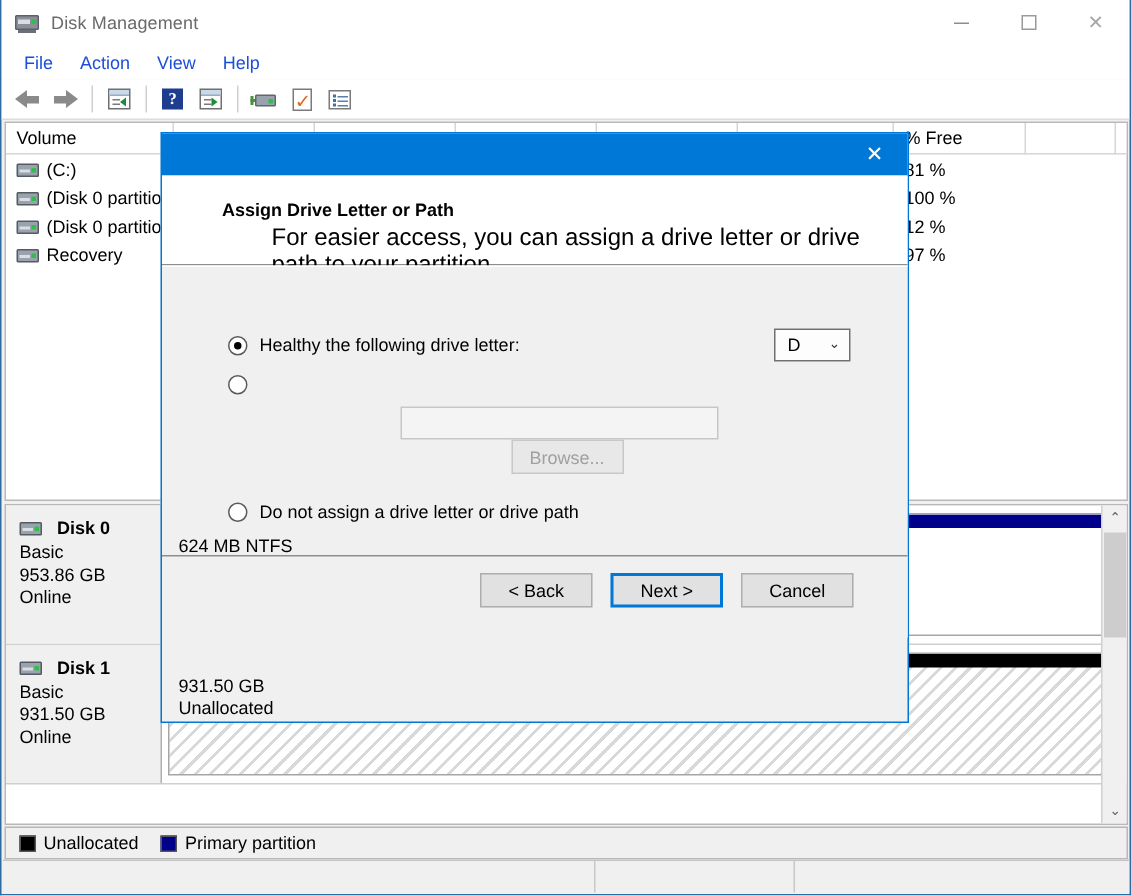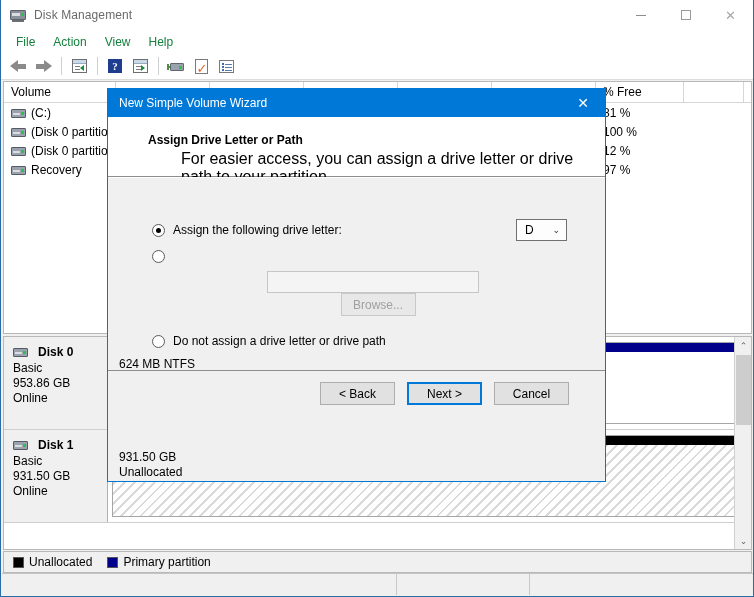--- a/index.html
+++ b/index.html
@@ -71,21 +71,21 @@
 
   
   .menubar {
     position: absolute; left: 0; top: 30px;
     width: 752px; height: 23px;
     background: #ffffff;
     display: flex; align-items: center;
     padding-left: 6px;
   }
   .menu-item {
-    padding: 3px 9px; font-size: 12px; color: #15803d;
+    padding: 3px 9px; font-size: 12px; color: #1d4ed8;
     cursor: default;
   }
 
   
   .toolbar {
     position: absolute; left: 0; top: 53px;
     width: 752px; height: 27px;
     background: #ffffff;
     border-bottom: 1px solid #dcdcdc;
     display: flex; align-items: center;
@@ -584,38 +584,37 @@
 
   <div class="statusbar">
     <div class="sb-panel" style="width:395px"></div>
     <div class="sb-panel" style="width:133px"></div>
     <div class="sb-panel" style="width:223px; border-right:none"></div>
   </div>
 
   <div class="dlg">
 
     <div class="dlg-title">
-      <span>New Simple Volume Wizard</span>
       <span class="dlg-close">
         <span>✕</span>
       </span>
     </div>
 
     <div class="dlg-head">
       <h2>Assign Drive Letter or Path</h2>
       <p>For easier access, you can assign a drive letter or drive path to your partition.</p>
     </div>
 
     <div class="dlg-body">
 
       <div class="opts">
 
         <div class="opt-row" style="position:relative">
           <span class="radio checked"></span>
-          <span class="opt-label">Assign the following drive letter:</span>
+          <span class="opt-label">Healthy the following drive letter:</span>
           <div class="drive-select">
             <span>D</span>
             <span class="chev">⌄</span>
           </div>
         </div>
 
         <div class="opt-row" style="margin-bottom:8px">
           <span class="radio"></span>
         </div>
 

